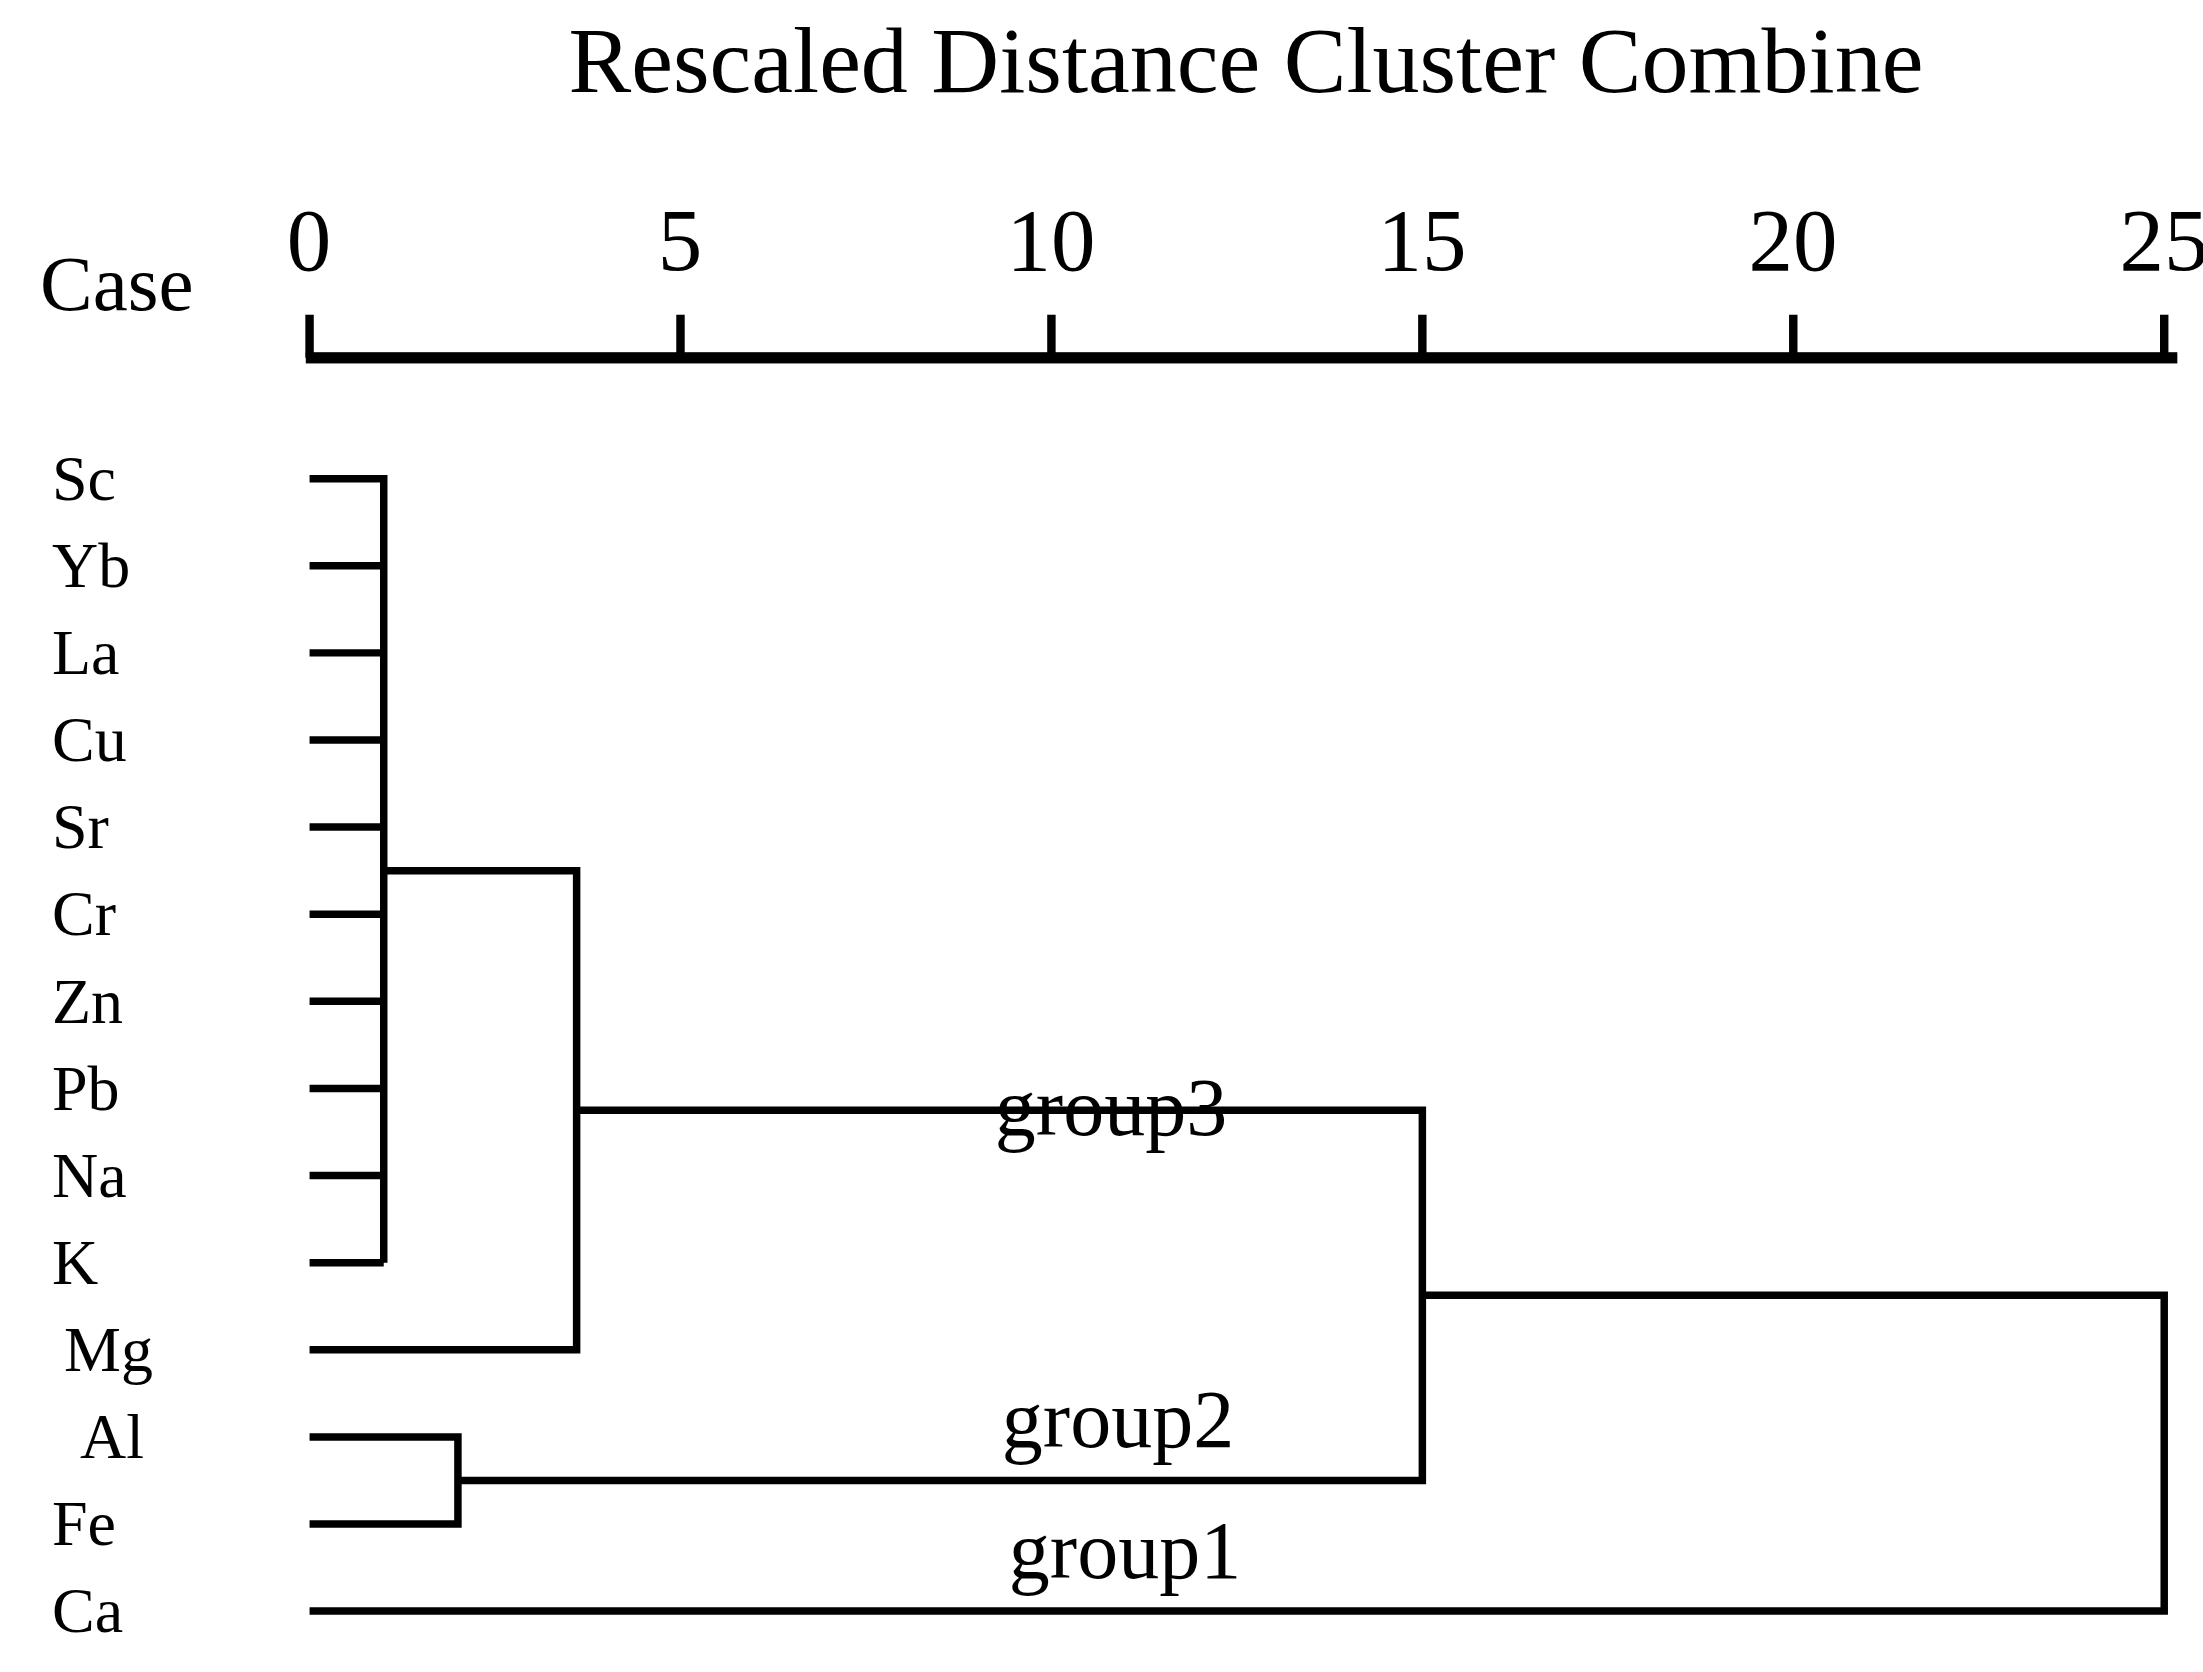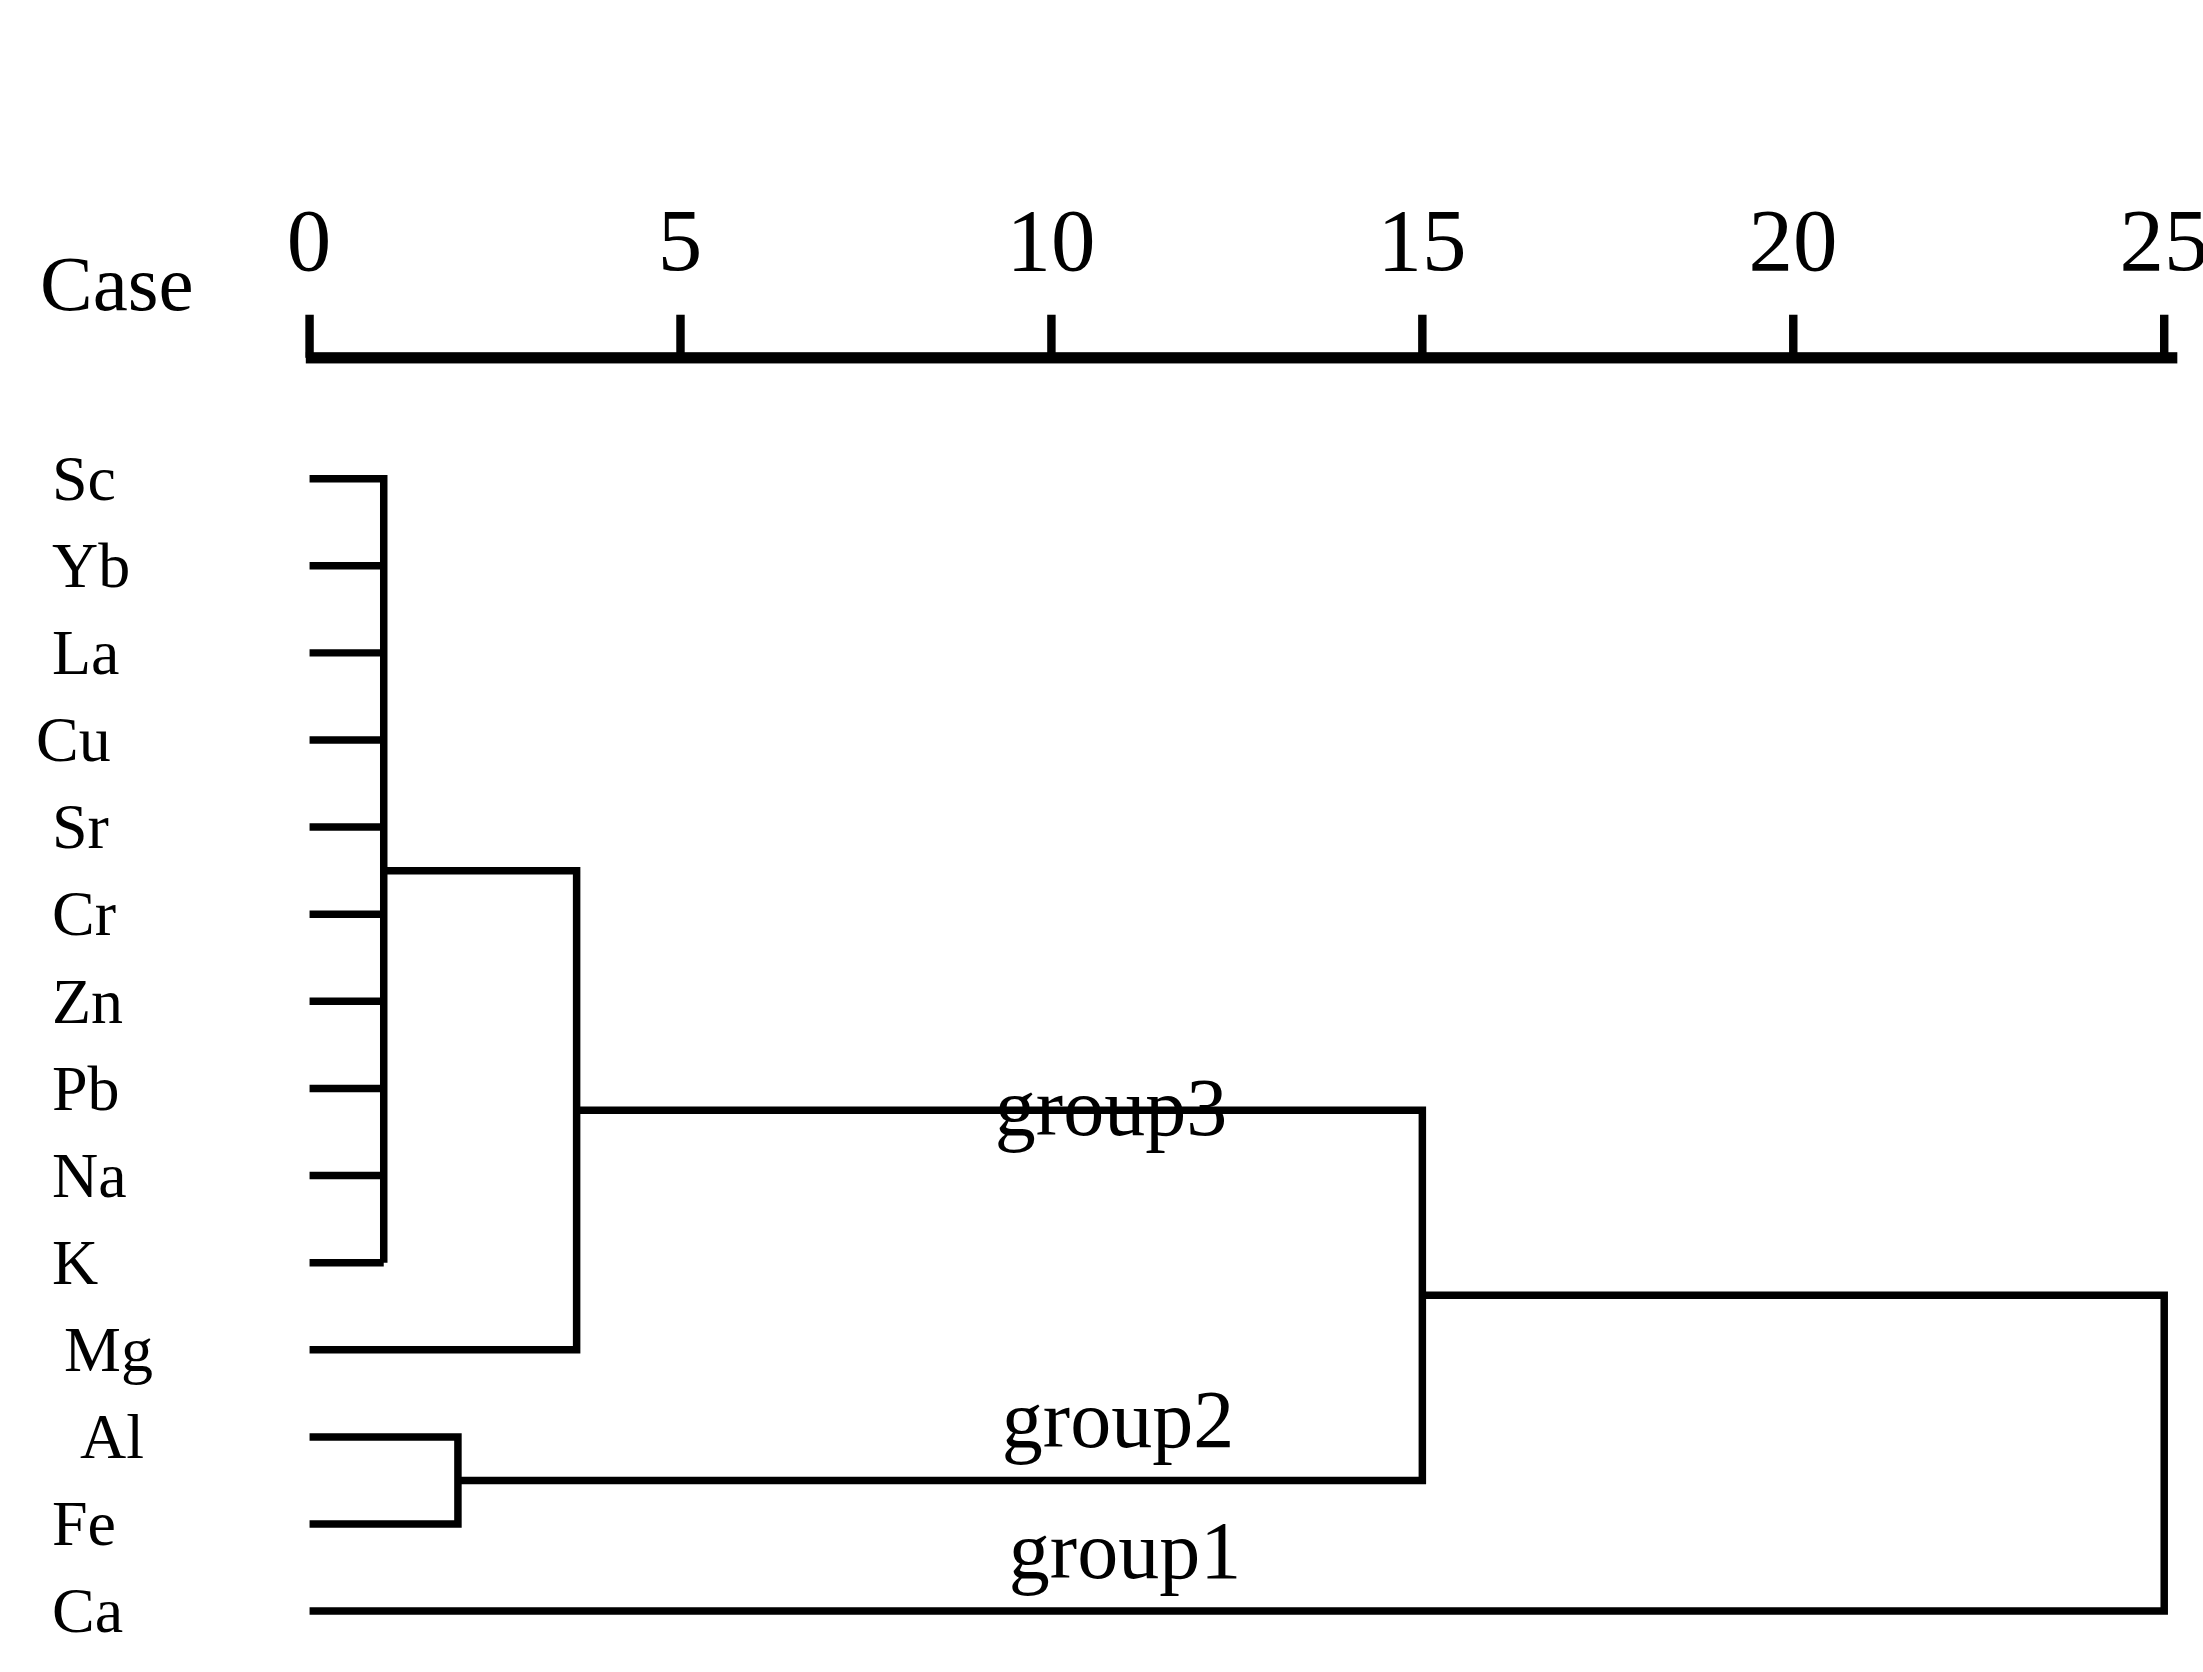--- a/index.html
+++ b/index.html
@@ -72,37 +72,38 @@
       <line x1="330" y1="1069" x2="409.2" y2="1069" stroke="#000000" stroke-width="8" fill="none"></line>
       <line x1="330" y1="1162" x2="409.2" y2="1162" stroke="#000000" stroke-width="8" fill="none"></line>
       <line x1="330" y1="1255" x2="409.2" y2="1255" stroke="#000000" stroke-width="8" fill="none"></line>
       <line x1="330" y1="1348" x2="409.2" y2="1348" stroke="#000000" stroke-width="8" fill="none"></line>
       <path d="M 409.2 929.5 H 615.12 V 1441 H 330" stroke="#000000" stroke-width="8" fill="none"></path>
       <path d="M 330 1534 H 488.4 V 1627 H 330" stroke="#000000" stroke-width="8" fill="none"></path>
       <path d="M 615.12 1185.25 H 1518 V 1580.5 H 488.4" stroke="#000000" stroke-width="8" fill="none"></path>
       <path d="M 1518 1382.875 H 2310 V 1720 H 330" stroke="#000000" stroke-width="8" fill="none"></path>
     </svg>
 
+  <div class="label title" style="left:1246px; top:13px;">Rescaled Distance Cluster Combine</div>
 
   <div class="label case-label" style="left:40px; top:283px;">Case</div>
 
   <div id="tick-labels">
       <div class="label tick-label" style="left: 309px; top: 240px;">0</div>
       <div class="label tick-label" style="left: 680px; top: 240px;">5</div>
       <div class="label tick-label" style="left: 1051px; top: 240px;">10</div>
       <div class="label tick-label" style="left: 1422px; top: 240px;">15</div>
       <div class="label tick-label" style="left: 1793px; top: 240px;">20</div>
       <div class="label tick-label" style="left: 2164px; top: 240px;">25</div>
     </div>
 
   <div id="leaf-labels">
       <div class="label leaf-label" style="left: 52px; top: 479px;">Sc</div>
       <div class="label leaf-label" style="left: 52px; top: 566px;">Yb</div>
       <div class="label leaf-label" style="left: 52px; top: 653px;">La</div>
-      <div class="label leaf-label" style="left: 36px; top: 740px; text-align: right;">Cu</div>
+      <div class="label leaf-label" style="left: 52px; top: 740px; text-align: right;">Cu</div>
       <div class="label leaf-label" style="left: 52px; top: 827px;">Sr</div>
       <div class="label leaf-label" style="left: 52px; top: 914px;">Cr</div>
       <div class="label leaf-label" style="left: 52px; top: 1002px;">Zn</div>
       <div class="label leaf-label" style="left: 52px; top: 1089px;">Pb</div>
       <div class="label leaf-label" style="left: 52px; top: 1176px;">Na</div>
       <div class="label leaf-label" style="left: 52px; top: 1263px;">K</div>
       <div class="label leaf-label" style="left: 64px; top: 1350px;">Mg</div>
       <div class="label leaf-label" style="left: 52px; top: 1437px; margin-left: 28px;">Al</div>
       <div class="label leaf-label" style="left: 52px; top: 1524px;">Fe</div>
       <div class="label leaf-label" style="left: 52px; top: 1611px;">Ca</div>

